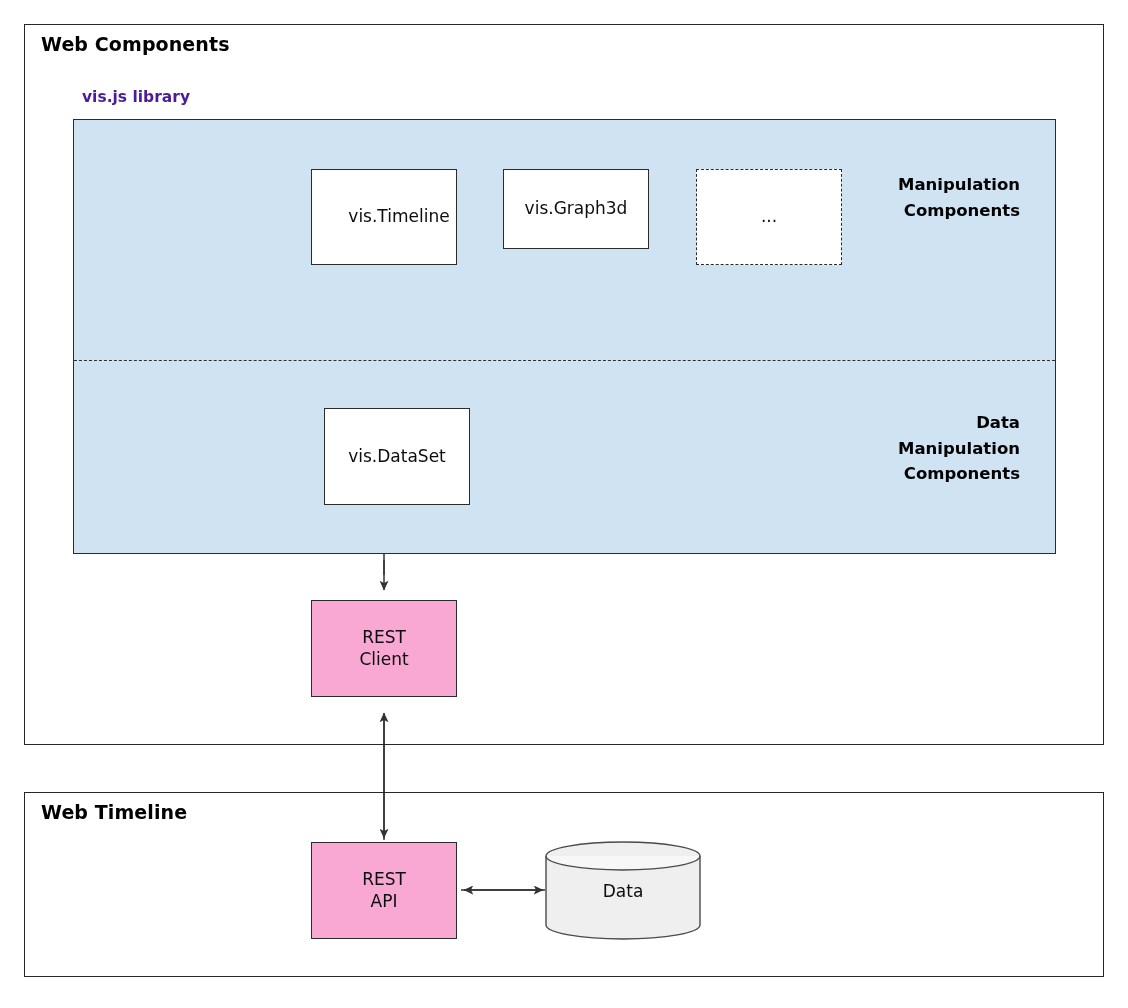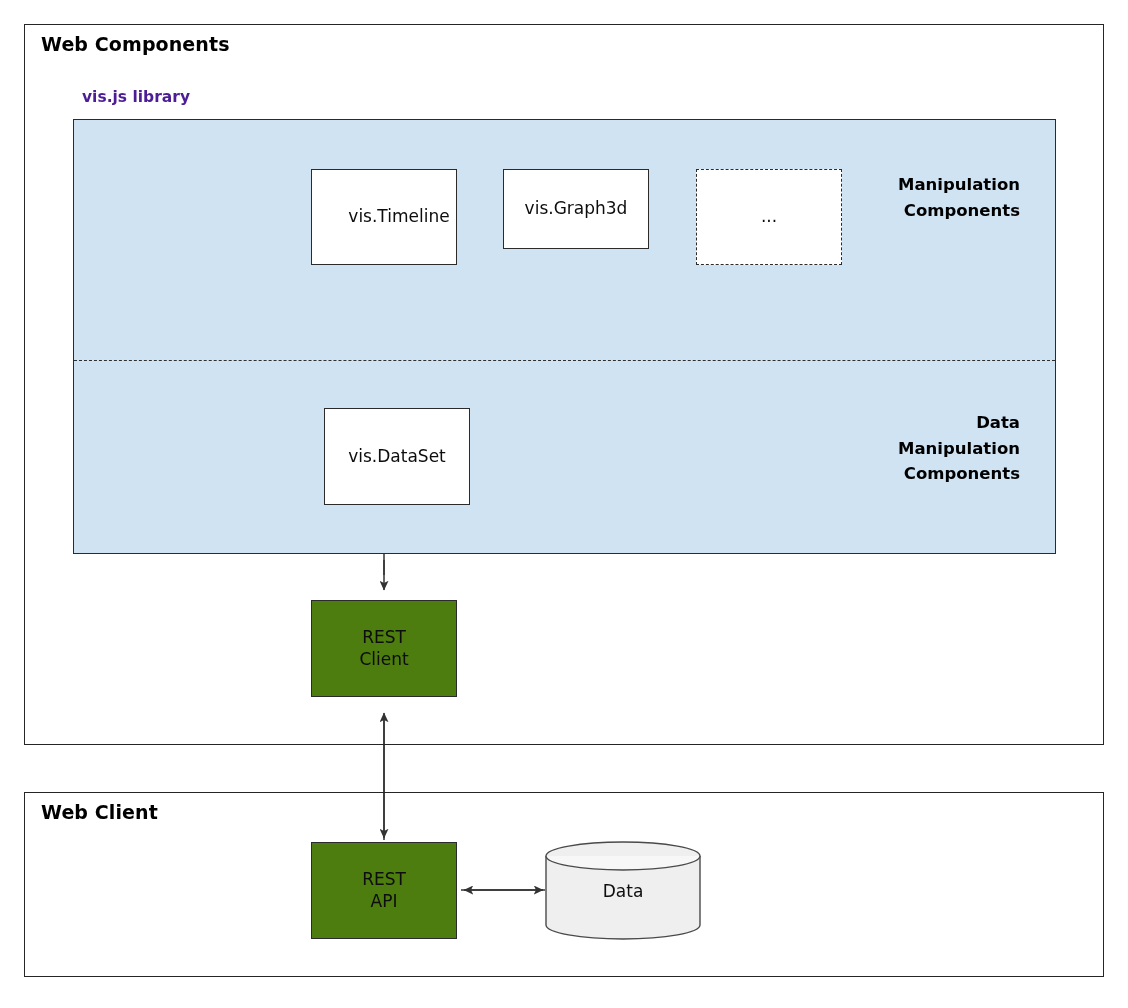--- a/index.html
+++ b/index.html
@@ -68,21 +68,21 @@
     justify-content: center;
     text-align: center;
     font-size: 17px;
     color: #0d0d0d;
     line-height: 1.25;
   }
   .box.dashed {
     border: 1.7px dashed #2b2b2b;
   }
   .box.grey {
-    background: #4d7c0f;
+    background: #f9a8d4;
   }
 
   
   .side-label {
     position: absolute;
     font-weight: bold;
     font-size: 16.5px;
     color: #000000;
     text-align: right;
     line-height: 1.55;
@@ -172,21 +172,21 @@
   <div class="box" style="left:324px; top:408px; width:146px; height:97px;">vis.DataSet</div>
 
   <div class="side-label" style="left:808px; top:410px; width:212px;">Data
 Manipulation
 Components</div>
 
   <div class="box grey" style="left:311px; top:600px; width:146px; height:97px; white-space:pre-line;">REST
 Client</div>
 
   <div class="frame" style="left:24px; top:792px; width:1080px; height:185px;"></div>
-  <div class="frame-title" style="left:41px; top:801px;">Web Client</div>
+  <div class="frame-title" style="left:41px; top:801px;">Web Timeline</div>
 
   <div class="box grey" style="left:311px; top:842px; width:146px; height:97px; white-space:pre-line;">REST
 API</div>
 
   <div class="cyl" style="left:545px; top:841px; width:156px; height:99px;">
     <svg width="156" height="99" viewBox="0 0 156 99" xmlns="http://www.w3.org/2000/svg">
       <path d="M1,15 A77,14 0 0 1 155,15 L155,84 A77,14 0 0 1 1,84 Z" fill="#efefef" stroke="#4a4a4a" stroke-width="1.4"></path>
       <path d="M1,15 A77,14 0 0 0 155,15" fill="#f7f7f7" stroke="#4a4a4a" stroke-width="1.4"></path>
     </svg>
     <div class="cyl-label" style="top:40px;">Data</div>

